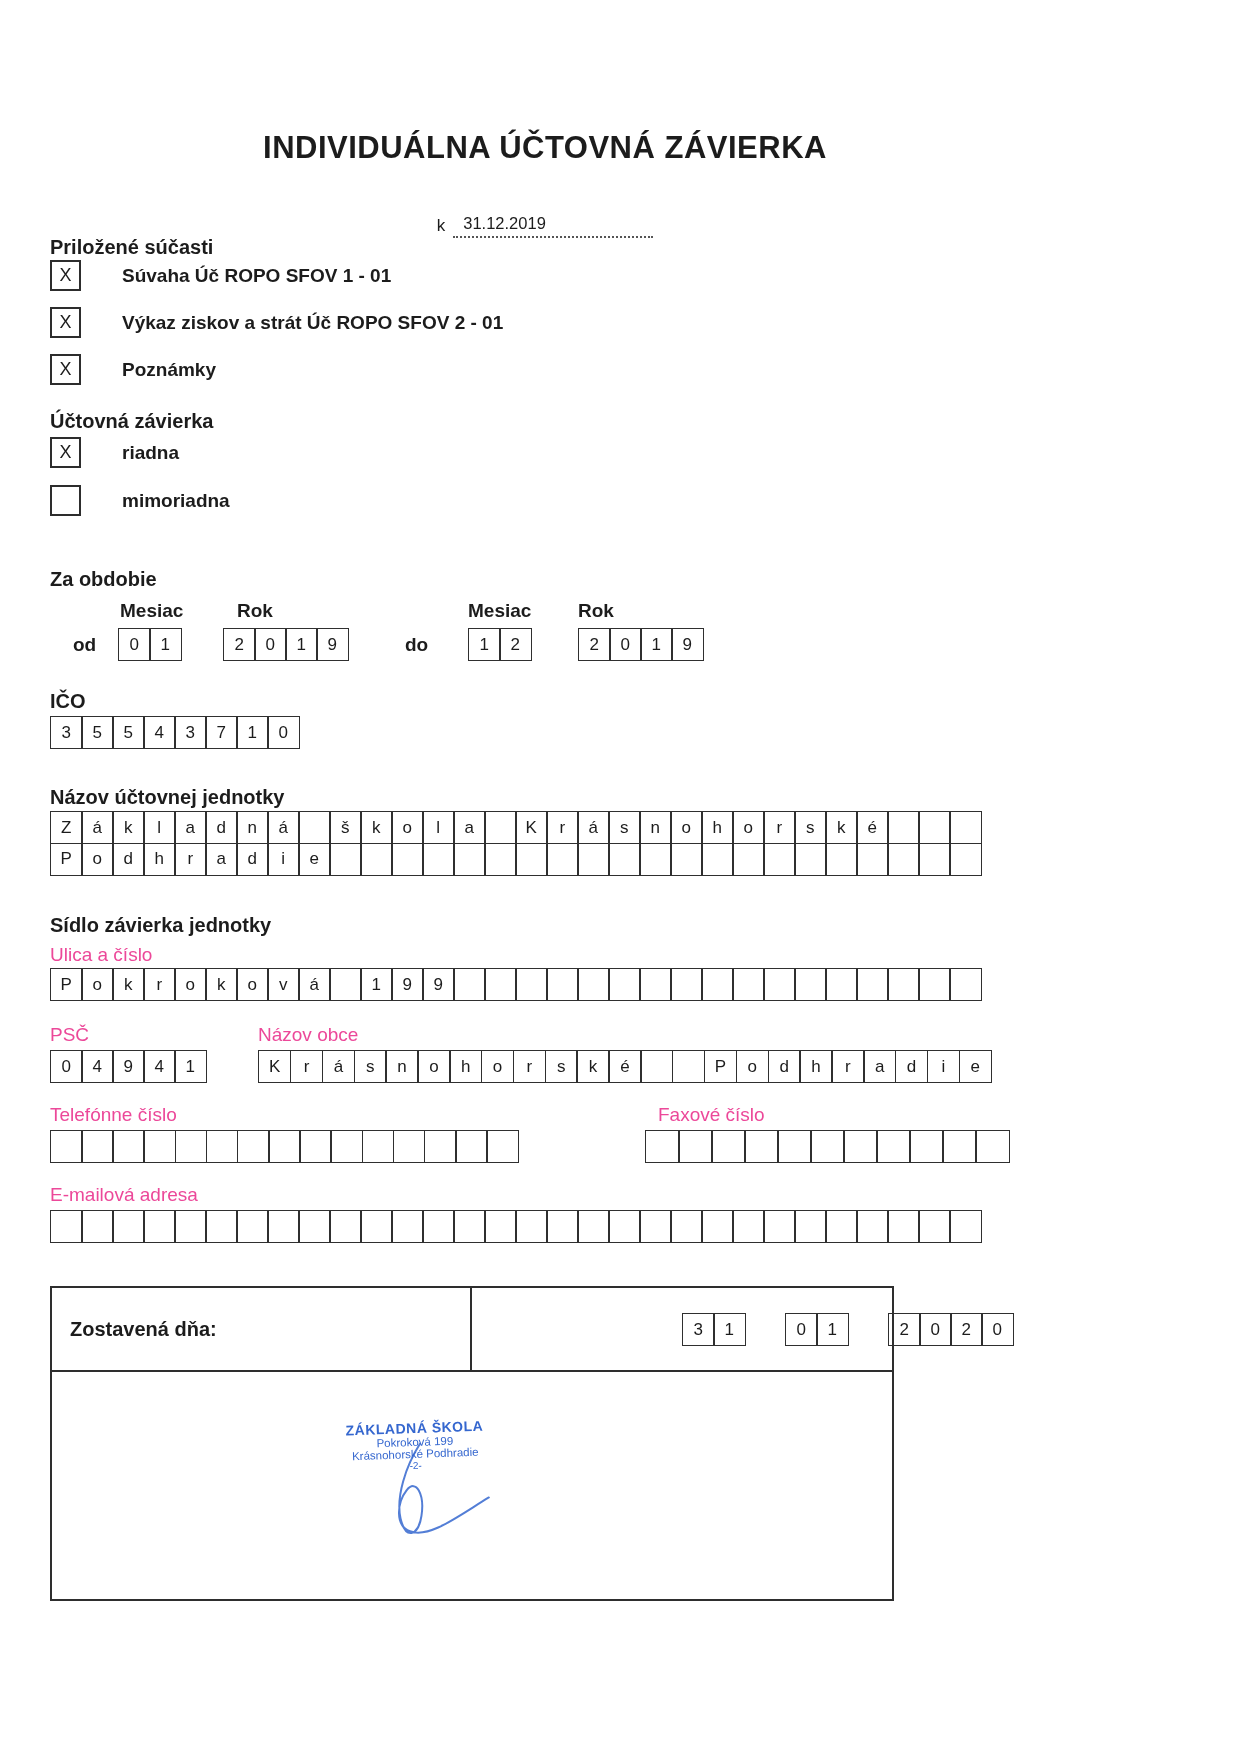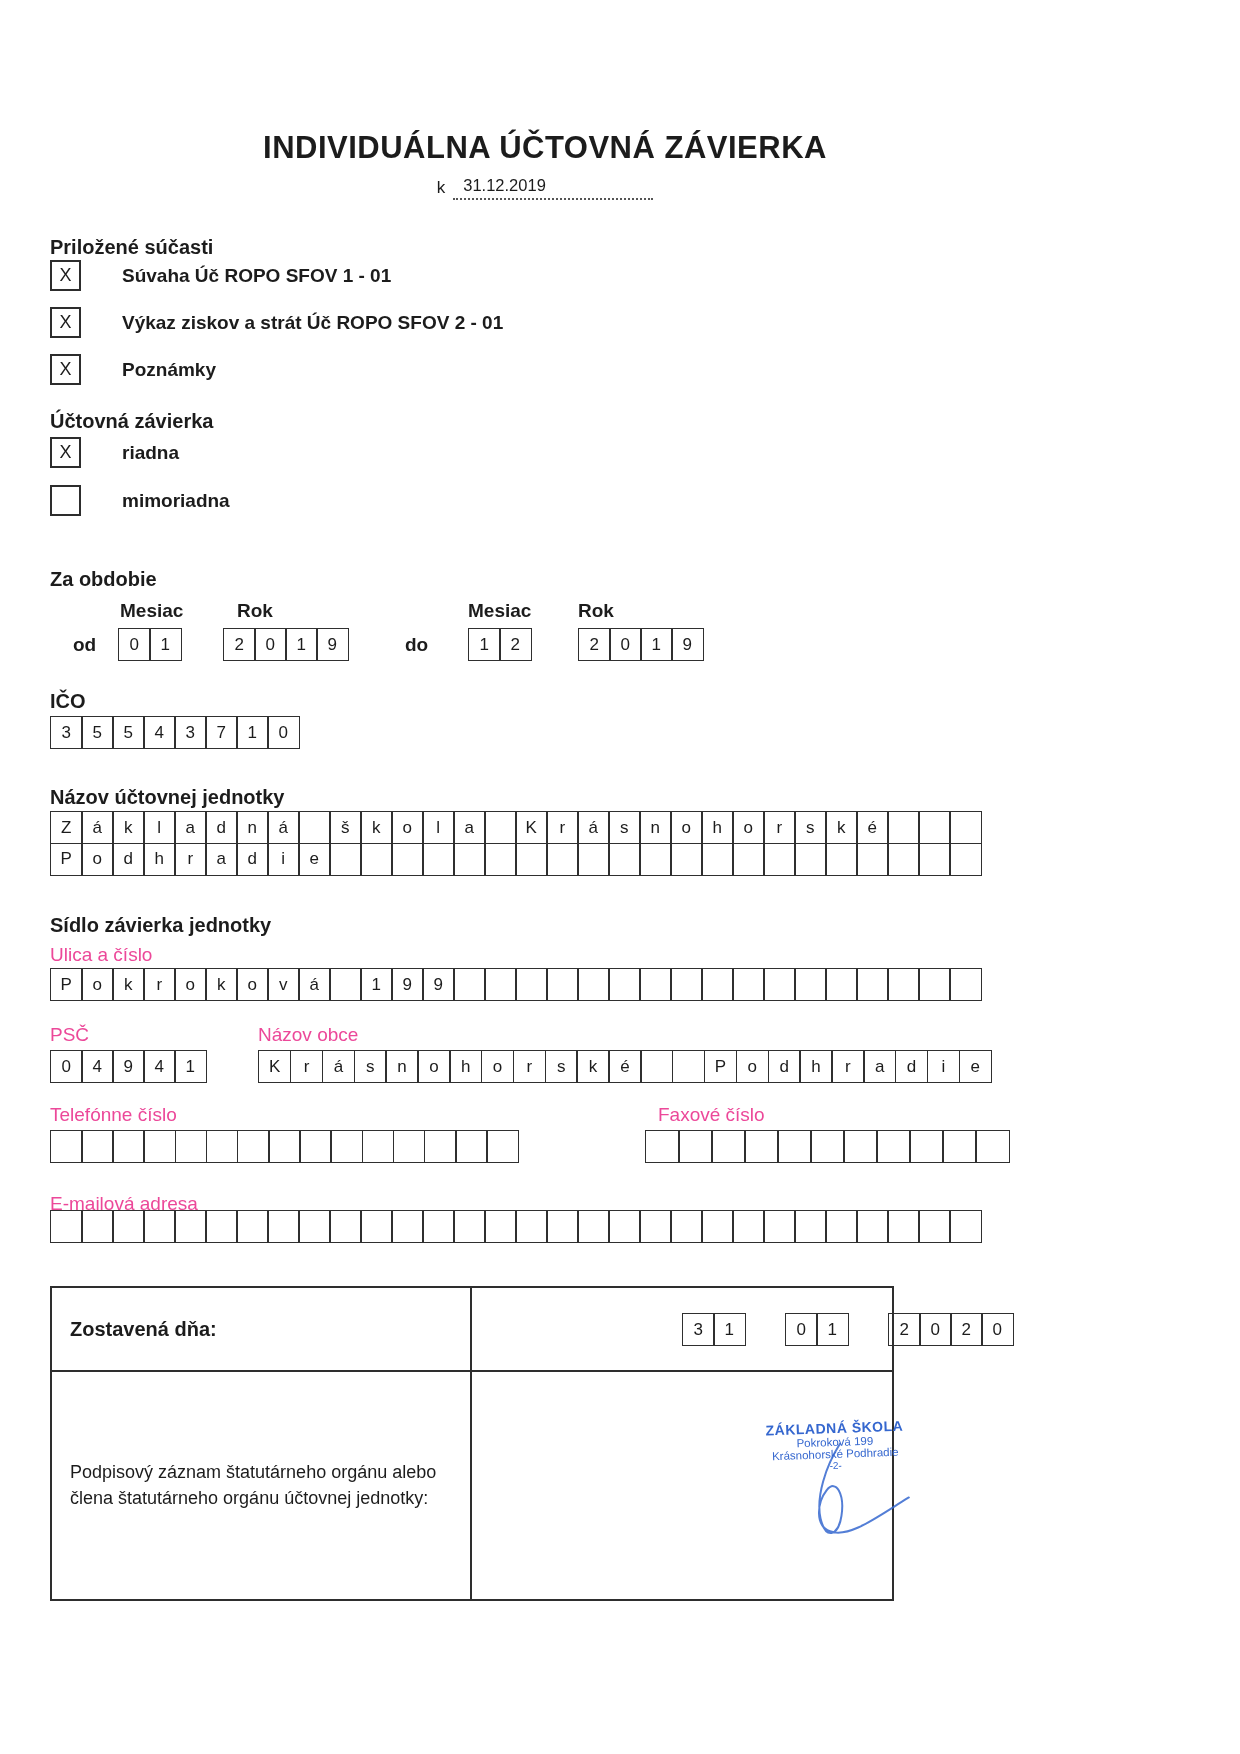--- a/index.html
+++ b/index.html
@@ -10,21 +10,21 @@
   }
   .title {
     position:absolute; top:130px; left:50px; width:990px;
     text-align:center; font-size:31px; font-weight:bold; letter-spacing:.5px;
   }
   .dateline { position:absolute; top:178px; left:50px; width:990px; text-align:center; font-size:17px; }
   .dotline {
     display:inline-block; width:200px; border-bottom:2px dotted #555;
     text-align:left; padding-left:10px; margin-left:8px; vertical-align:baseline;
   }
-  .dotdate { display:inline-block; font-size:16.5px; transform:translateY(-2px); }
+  .dotdate { display:inline-block; font-size:16.5px; transform:translateY(-2px);margin-top:38px; }
 
   .h { position:absolute; left:50px; font-size:20px; font-weight:bold; white-space:nowrap; }
   .sub { position:absolute; left:50px; font-size:19px; font-weight:normal; color:#ec4899; white-space:nowrap; }
 
   .chkrow { position:absolute; left:50px; display:flex; align-items:center; height:31px; }
   .box {
     width:31px; height:31px; border:2px solid #2d2d2d; flex:0 0 auto;
     display:flex; align-items:center; justify-content:center; font-size:18px;
   }
   .chkrow .lbl { margin-left:41px; font-size:19px; font-weight:bold; white-space:nowrap; }
@@ -304,21 +304,21 @@
       <span class="cell"></span>
       <span class="cell"></span>
       <span class="cell"></span>
       <span class="cell"></span>
       <span class="cell"></span>
       <span class="cell"></span>
       <span class="cell"></span>
       <span class="cell"></span>
     </div>
 
-  <div class="sub" style="top:1184px;margin-top:9px;">E-mailová adresa</div>
+  <div class="sub" style="top:1184px;">E-mailová adresa</div>
   <div class="grid" style="left:50px; top:1210px;">
       <span class="cell"></span>
       <span class="cell"></span>
       <span class="cell"></span>
       <span class="cell"></span>
       <span class="cell"></span>
       <span class="cell"></span>
       <span class="cell"></span>
       <span class="cell"></span>
       <span class="cell"></span>
@@ -361,23 +361,20 @@
           </div>
         <div class="grid fgrid" style="left:416px;">
             <span class="cell">2</span>
             <span class="cell">0</span>
             <span class="cell">2</span>
             <span class="cell">0</span>
           </div>
       </div>
     </div>
     <div class="row2">
-      <div class="cl">
-        <span class="podpis-label">Podpisový záznam štatutárneho orgánu alebo člena štatutárneho orgánu účtovnej jednotky:</span>
-      </div>
       <div class="cr">
         <div class="stamp" style="color: rgb(53, 103, 207);">
           <div class="s1">ZÁKLADNÁ ŠKOLA</div>
           <div class="s2">Pokroková 199</div>
           <div class="s3">Krásnohorské Podhradie</div>
           <div class="s4">-2-</div>
           <svg class="sig" width="160" height="120" viewBox="0 0 160 120">
             <path d="M85,6 C 70,28 59,58 63,80 C 67,101 80,99 84,78 C 88,57 80,40 70,52 C 60,64 57,87 72,93 C 91,101 120,80 152,62" fill="none" stroke="currentColor" stroke-width="2" stroke-linecap="round" opacity="0.85"></path>
           </svg>
         </div>

